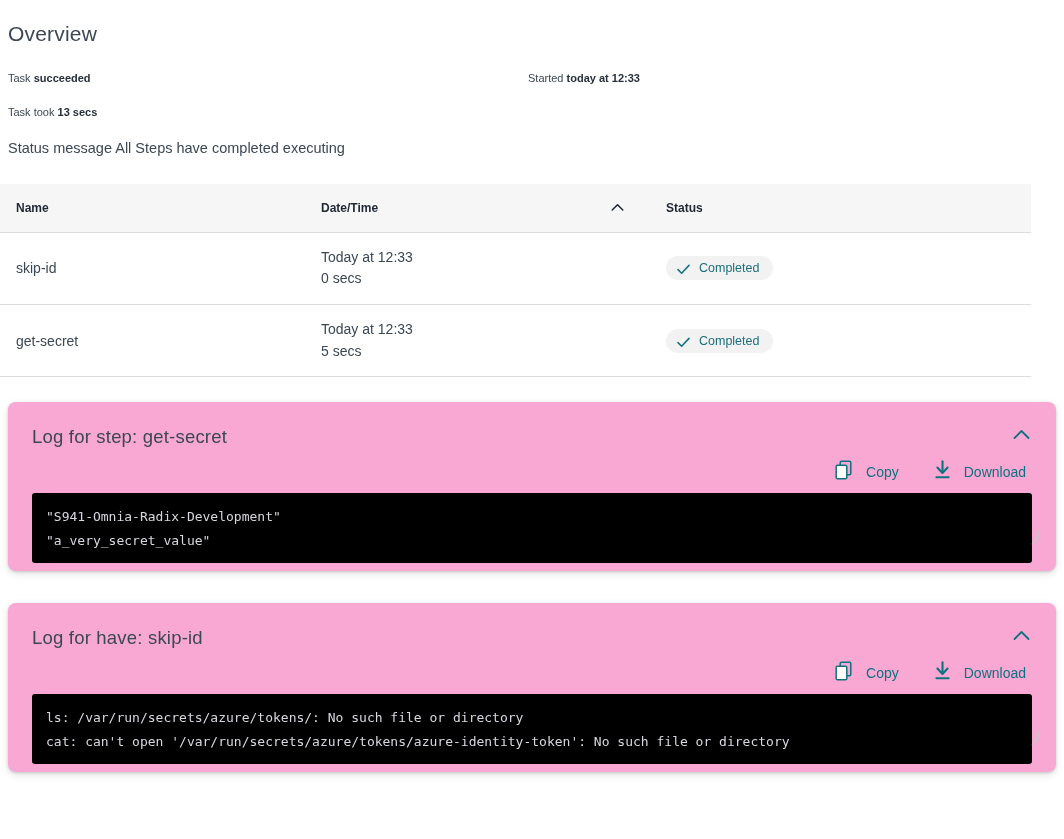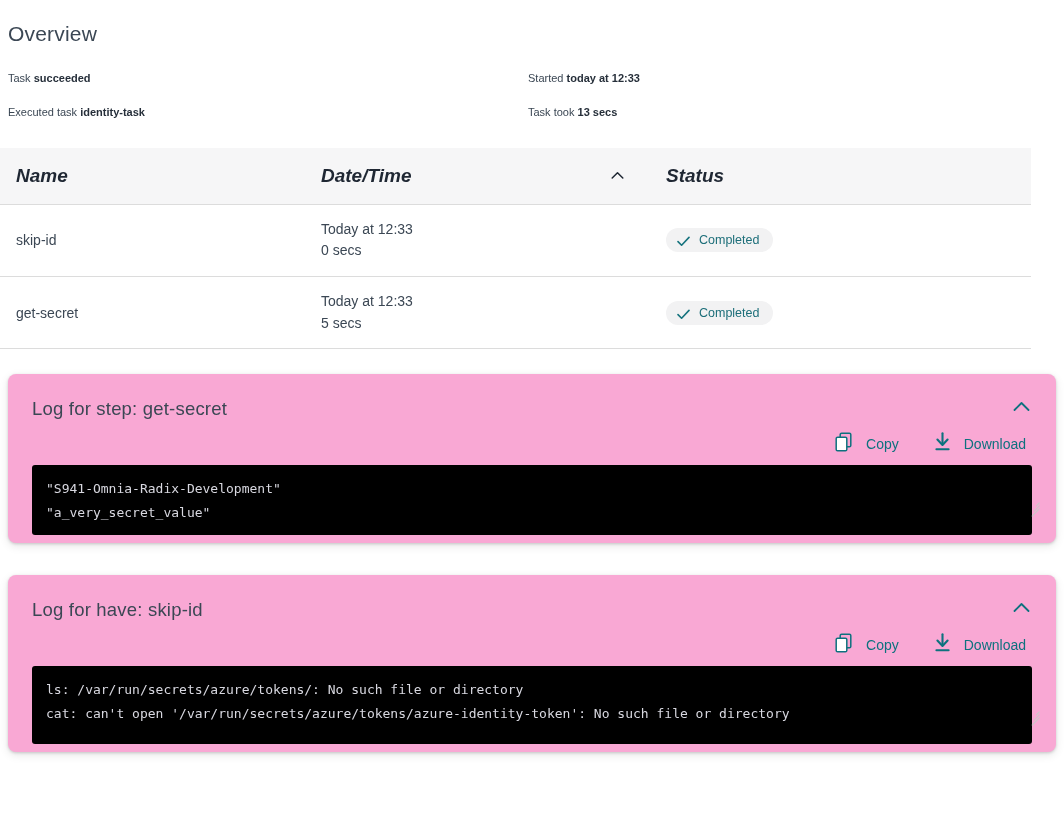--- a/index.html
+++ b/index.html
@@ -56,27 +56,26 @@
   
   .steps-table {
     margin: 28px 0 0 0;
     width: 1031px;
     border-collapse: collapse;
     table-layout: fixed;
   }
   .steps-table thead th {
     background: #f6f6f7;
     text-align: left;
-    font-size: 19px;
+    font-size: 12px;
     font-weight: 700;
     color: #1f2733;
     padding: 17px 16px;
     border-bottom: 1px solid #dcdcdc;
     vertical-align: middle;
-    font-style: italic;
   }
   .th-name { width: 305px; }
   .th-datetime { width: 345px; }
   .th-status { width: 381px; }
   .th-inner {
     display: flex;
     align-items: center;
     justify-content: space-between;
   }
   .sort-icon {
@@ -170,21 +169,21 @@
     margin: 0 8px;
     padding: 12px 14px 14px 14px;
     font-family: "DejaVu Sans Mono", monospace;
     font-size: 13px;
     line-height: 1.85;
     color: #d8d8e0;
     white-space: pre;
     overflow: hidden;
   }
   #terminal-1 { height: 70px; }
-  #terminal-2 { height: 78px; }
+  #terminal-2 { height: 70px; }
   .resize-handle {
     position: absolute;
     right: 2px;
     bottom: 1px;
     width: 14px;
     height: 14px;
     pointer-events: none;
   }
   .resize-handle i {
     position: absolute;
@@ -211,28 +210,28 @@
       <div class="ov-line">
         <span>Task</span>
         <b>succeeded</b>
       </div>
       <div class="ov-line">
         <span>Started</span>
         <b>today at 12:33</b>
       </div>
 
       <div class="ov-line">
-        <span>Executed task</span>
-        <b>identity-task</b>
-      </div>
-      <div class="ov-line">
         <span>Task took</span>
         <b>13 secs</b>
       </div>
 
+      <div class="ov-status">
+        <span>Status message</span>
+        <span>All Steps have completed executing</span>
+      </div>
     </div>
   </section>
 
   <table class="steps-table">
     <thead>
       <tr>
         <th class="th-name">
           <span>Name</span>
         </th>
         <th class="th-datetime">

